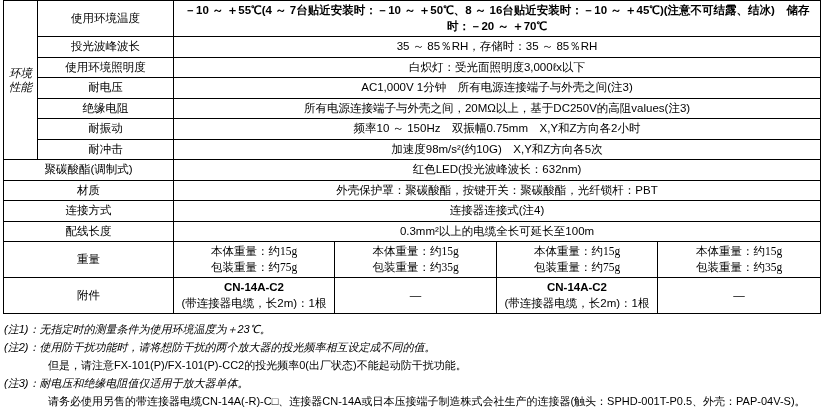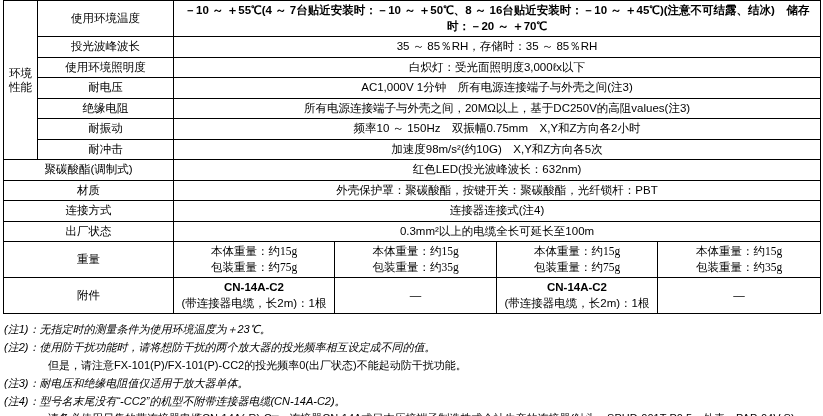--- a/index.html
+++ b/index.html
@@ -29,20 +29,21 @@
     vertical-align: middle;
     text-align: center;
     line-height: 1.35;
     font-size: 11.5px;
   }
   td.side-label {
     width: 34px;
     font-size: 11.5px;
     line-height: 1.2;
     padding: 0;
+    font-style: italic;
   }
   td.row-label {
     width: 136px;
     font-size: 11.5px;
     white-space: nowrap;
   }
   td.wide-label {
     font-size: 11.5px;
   }
   td.val {
@@ -148,21 +149,21 @@
       </tr>
       <tr>
         <td class="wide-label" colspan="2">材质</td>
         <td class="val" colspan="4">外壳保护罩：聚碳酸酯，按键开关：聚碳酸酯，光纤锁杆：PBT</td>
       </tr>
       <tr>
         <td class="wide-label" colspan="2">连接方式</td>
         <td class="val" colspan="4">连接器连接式(注4)</td>
       </tr>
       <tr>
-        <td class="wide-label" colspan="2">出厂状态</td>
+        <td class="wide-label" colspan="2">配线长度</td>
         <td class="val" colspan="4">0.3mm²以上的电缆全长可延长至100m</td>
       </tr>
 
       <tr>
         <td class="wide-label" colspan="2">重量</td>
         <td class="weight-cell">
           <div>本体重量：约15g</div>
           <div>包装重量：约75g</div>
         </td>
         <td class="weight-cell">
@@ -199,19 +200,16 @@
     <div class="note-line">
       <span>(注1)：</span><span>无指定时的测量条件为使用环境温度为＋23℃。</span>
     </div>
     <div class="note-line">
       <span>(注2)：</span><span>使用防干扰功能时，请将想防干扰的两个放大器的投光频率相互设定成不同的值。</span>
     </div>
     <div class="note-indent">但是，请注意FX-101(P)/FX-101(P)-CC2的投光频率0(出厂状态)不能起动防干扰功能。</div>
     <div class="note-line">
       <span>(注3)：</span><span>耐电压和绝缘电阻值仅适用于放大器单体。</span>
     </div>
-    <div class="note-line">
-      <span>(注4)：</span><span>型号名末尾没有“-CC2”的机型不附带连接器电缆(CN-14A-C2)。</span>
-    </div>
     <div class="note-indent2">请务必使用另售的带连接器电缆CN-14A(-R)-C□、连接器CN-14A或日本压接端子制造株式会社生产的连接器(触头：SPHD-001T-P0.5、外壳：PAP-04V-S)。</div>
   </div>
 
 </div>
 
 </body></html>

